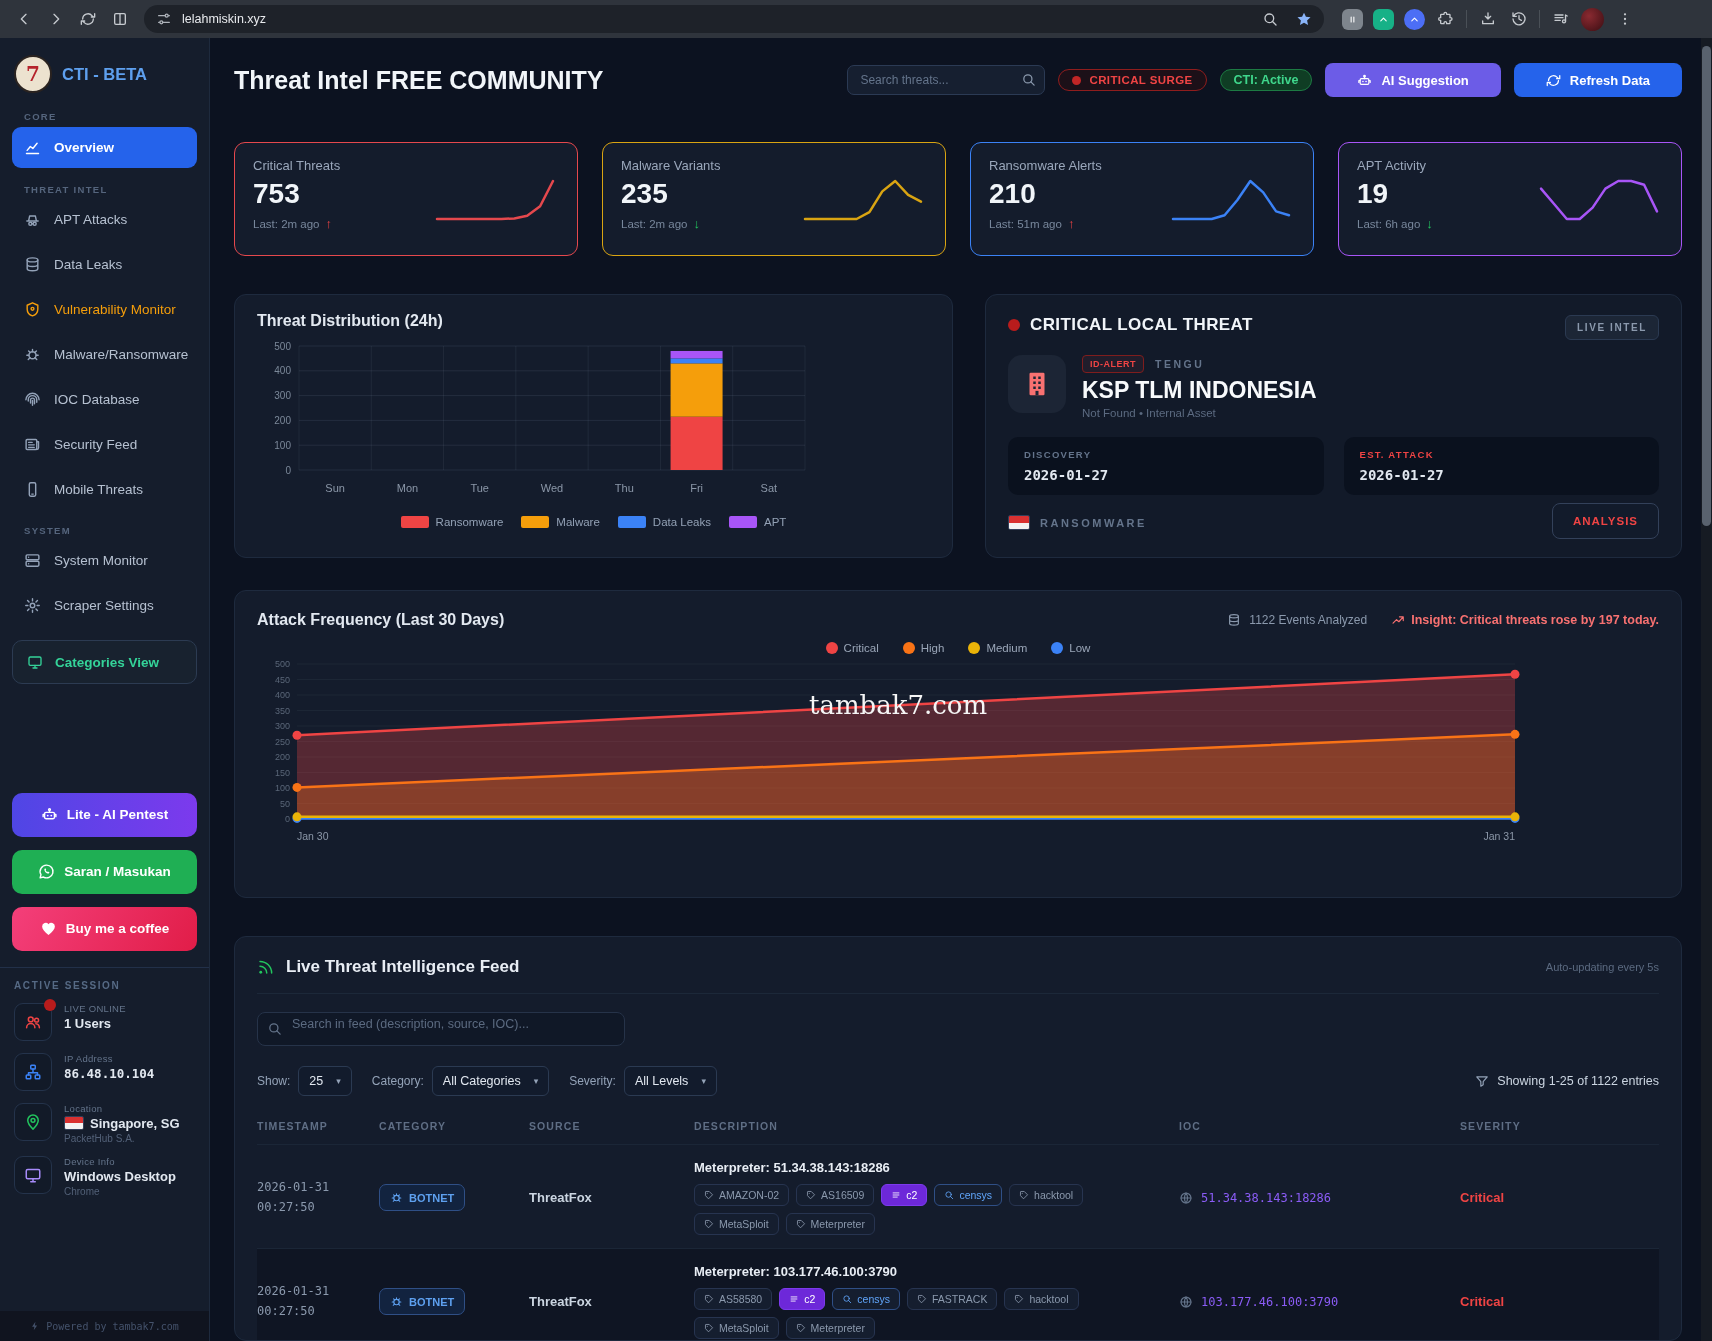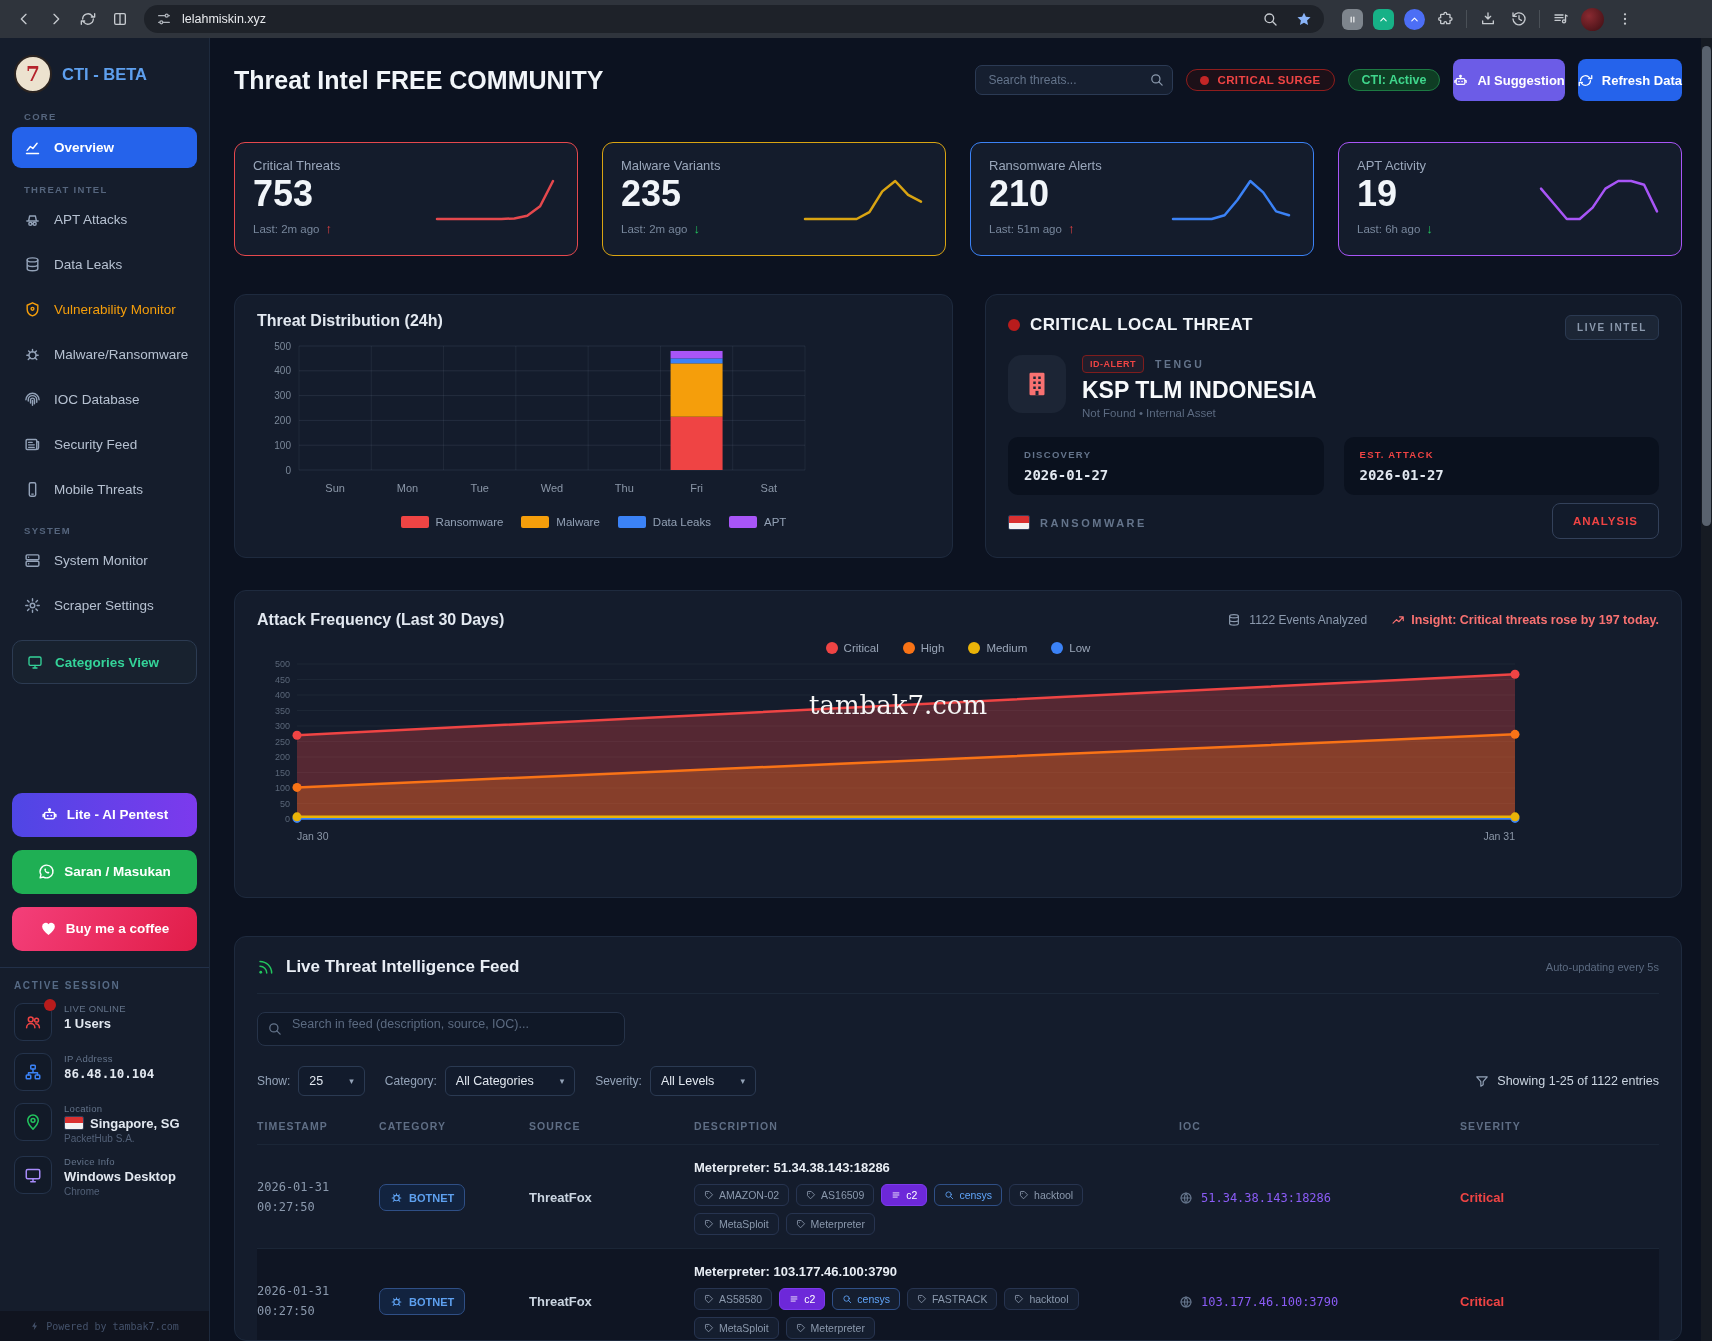--- a/index.html
+++ b/index.html
@@ -72,30 +72,30 @@
   .mtitle{font-size:25px;font-weight:800;color:#f1f5f9;flex:1}
   .hright{display:flex;align-items:center;gap:13px}
   .hsearch{position:relative}
   .hsearch input{width:198px;height:30px;background:#161f30;border:1px solid #2b3a54;border-radius:7px;color:#dbe3ee;padding:0 32px 0 12px;font-size:12px;outline:none}
   .hsearch input::placeholder{color:#64748b}
   .hsearch .ic{position:absolute;right:9px;top:7px;color:#8b99ad}
   .pill{height:22px;border-radius:15px;display:flex;align-items:center;gap:8px;padding:0 13px;font-size:11.5px;font-weight:700}
   .pill-surge{border:1px solid #8f1d1d;background:#1c1018;color:#ef4444;letter-spacing:.4px}
   .surge-dot{width:9px;height:9px;border-radius:50%;background:#c22626}
   .pill-cti{background:#0f3d24;border:1px solid #1d7a43;color:#3fd68c;font-size:12.5px}
-  .hbtn{height:42px;border:none;border-radius:8px;display:flex;align-items:center;gap:9px;padding:0 0;color:#fff;font-weight:700;font-size:13px;cursor:pointer}
+  .hbtn{height:34px;border:none;border-radius:8px;display:flex;align-items:center;gap:9px;padding:0 32px;color:#fff;font-weight:700;font-size:13px;cursor:pointer}
   .hbtn .ic{width:15px;height:15px}
   .hbtn-ai{background:#6c5ce7}
   .hbtn-refresh{background:#2563eb}
 
   
   .cards{display:grid;grid-template-columns:repeat(4,1fr);gap:24px;margin-top:42px}
   .card{height:114px;background:#141c2c;border:1.5px solid;border-radius:11px;padding:15px 18px;display:flex;justify-content:space-between;cursor:pointer}
   .card-label{font-size:13px;color:#9aa7bb}
-  .card-value{font-size:36px;font-weight:800;color:#f1f5f9;}
+  .card-value{font-size:28px;font-weight:800;color:#f1f5f9;margin-top:5px}
   .card-last{font-size:11.5px;color:#78879c;margin-top:6px;display:flex;gap:6px;align-items:center}
   .arrow{font-weight:700;font-size:13px}
   .arrow.up{color:#ef4444}.arrow.down{color:#22c55e}
   .spark{width:128px;height:56px;align-self:center}
 
   
   .panel{background:#141c2c;border:1px solid #1e2a3e;border-radius:12px}
   .row2{display:flex;gap:32px;margin-top:38px}
   .p-dist{width:719px;height:264px;padding:17px 22px;flex:0 0 719px}
   .p-title{font-size:16px;font-weight:700;color:#e2e8f0}
@@ -144,21 +144,21 @@
   .feed-title{display:flex;align-items:center;gap:11px;flex:1;font-size:17px;font-weight:700;color:#e8edf4}
   .feed-title .ic{width:18px;height:18px;color:#22c55e}
   .feed-auto{font-size:11px;color:#5b6a80}
   .feed-div{border-top:1px solid #1c2839;margin-top:16px}
   .feed-search{position:relative;width:368px;margin-top:18px}
   .feed-search input{width:100%;height:34px;background:#101827;border:1px solid #263349;border-radius:8px;color:#dbe3ee;padding:0 12px 11px 34px;font-size:12.5px;outline:none}
   .feed-search input::placeholder{color:#5b6a80}
   .feed-search .ic{position:absolute;left:10px;top:9px;color:#64748b}
   .feed-controls{display:flex;align-items:center;margin-top:20px}
   .fc-group{display:flex;align-items:center;gap:8px;margin-right:20px;font-size:12px;color:#94a3b8}
-  .fselect{display:flex;align-items:center;gap:26px;padding:7px 10px;border:1px solid #2b3a52;background:#121b2c;border-radius:6px;font-size:12.5px;color:#e2e8f0;cursor:pointer}
+  .fselect{display:flex;align-items:center;gap:13px;padding:7px 10px;border:1px solid #2b3a52;background:#121b2c;border-radius:6px;font-size:12.5px;color:#e2e8f0;cursor:pointer}
   .fselect .car{font-size:9px;color:#94a3b8}
   .fc-right{margin-left:auto;display:flex;align-items:center;gap:8px;font-size:12.5px;color:#cbd5e1}
   .fc-right .ic{width:14px;height:14px;color:#94a3b8}
   .fgrid{display:grid;grid-template-columns:122px 150px 165px 485px 255px 1fr}
   .fhead{margin-top:24px;padding-bottom:12px;font-size:10.5px;font-weight:700;letter-spacing:1.1px;color:#5f6e85}
   .frow{border-top:1px solid #1b2637;padding:15px 0 13px;align-items:center}
   .frow.alt{background:rgba(9,14,24,.45)}
   .cell-ts{font-family:"DejaVu Sans Mono",monospace;font-size:12px;color:#8b99ad;line-height:1.65}
   .badge-botnet{display:inline-flex;align-items:center;gap:6px;background:#12233f;border:1px solid #2f4f86;color:#5ea0ef;font-weight:700;font-size:11px;padding:6px 10px;border-radius:7px;cursor:pointer}
   .badge-botnet .ic{width:13px;height:13px}

